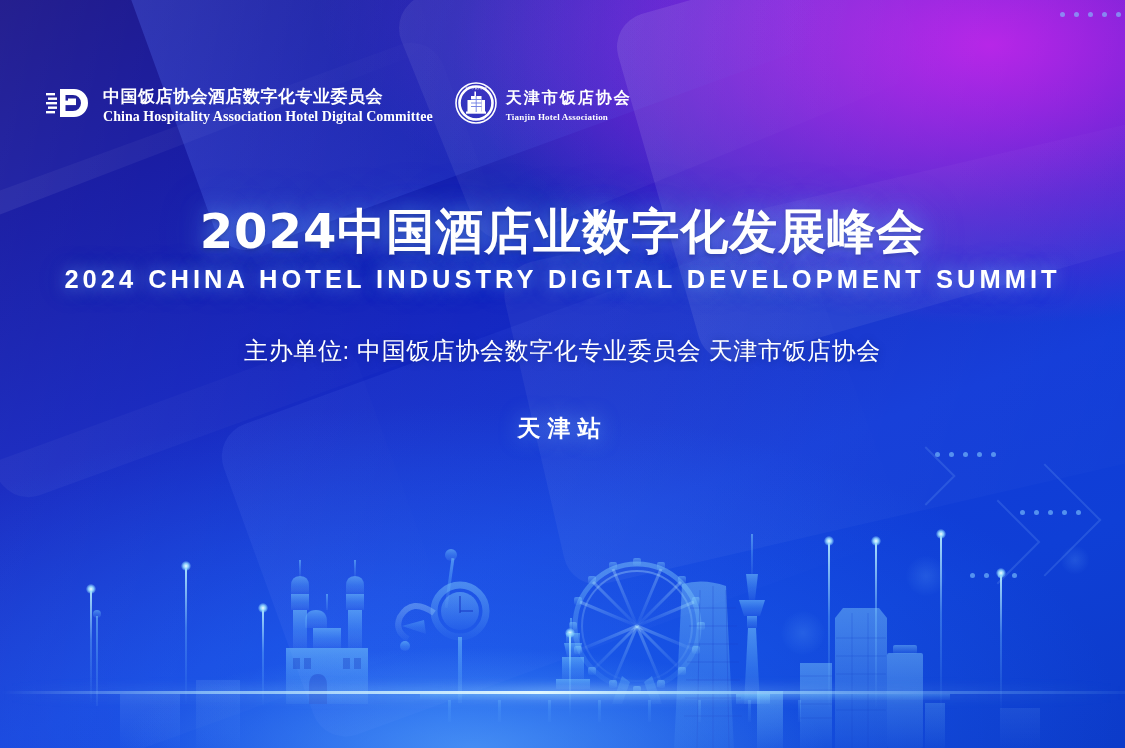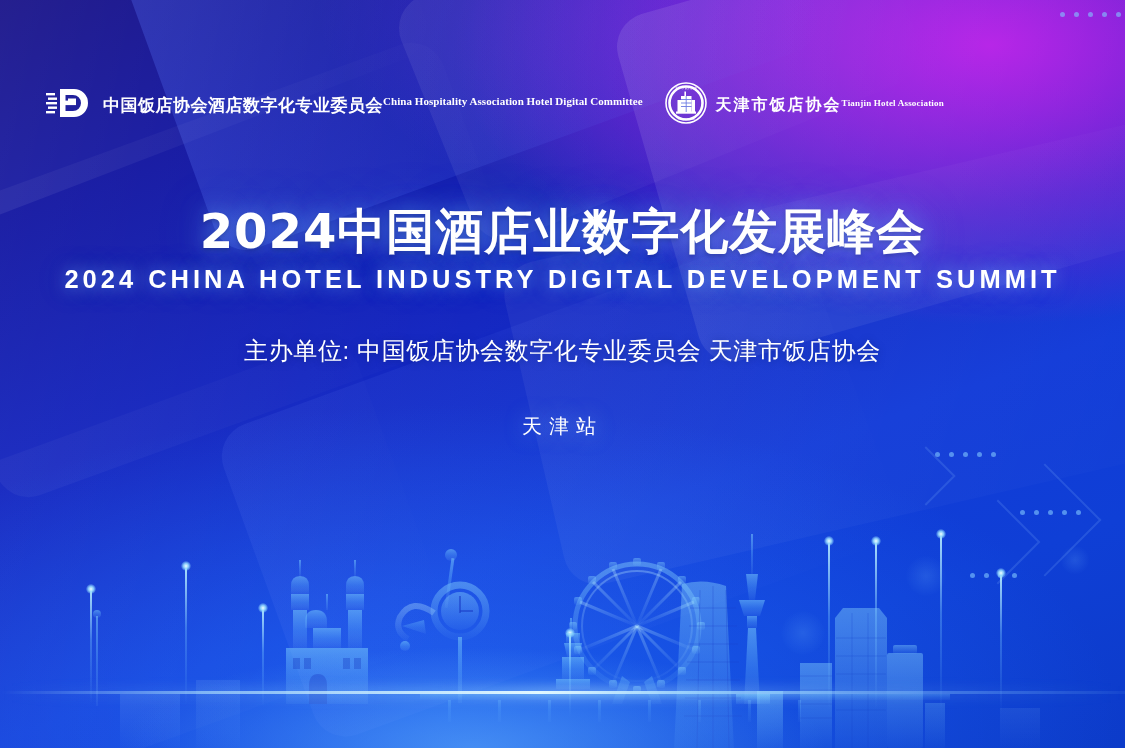--- a/index.html
+++ b/index.html
@@ -66,26 +66,26 @@
       background:linear-gradient(to right,rgba(150,215,255,0) 0%,rgba(160,220,255,.22) 40%,rgba(190,235,255,.35) 50%,
                  rgba(150,210,255,.12) 75%,rgba(140,200,255,0) 100%);
       filter:blur(5px); }
   .floorglow{ position:absolute; left:0; right:0; bottom:0; height:120px;
       background:radial-gradient(ellipse 45% 120% at 42% 100%, rgba(120,200,255,.45), rgba(60,140,255,0) 70%); }
 
   
   .logos{ position:absolute; left:46px; top:82px; display:flex; align-items:center; gap:22px; }
   .logo-block{ display:flex; align-items:center; gap:9px; }
   .logo-mark{ flex:none; }
-  .logo-text{ display:flex; flex-direction:row; justify-content:center; }
+  .logo-text{ display:flex; flex-direction:column; justify-content:center; }
   .logo-cn{ color:#fff; font-weight:700; letter-spacing:.5px; white-space:nowrap;
             font-family:"Liberation Serif","DejaVu Serif",serif; }
   .logo-en{ color:#fff; white-space:nowrap; font-weight:700;
             font-family:"Liberation Serif","DejaVu Serif",serif; }
-  .l1 .logo-cn{ font-size:17px; } .l1 .logo-en{ font-size:11px; letter-spacing:.05px; margin-top:1px;}
+  .l1 .logo-cn{ font-size:17px; } .l1 .logo-en{ font-size:14px; letter-spacing:.05px; margin-top:1px;}
   .l2 .logo-cn{ font-size:16px; letter-spacing:2px; } .l2 .logo-en{ font-size:9px; letter-spacing:.2px; margin-top:3px;}
 
   
   .content{ position:absolute; left:0; right:0; top:0; text-align:center; }
 
   .title-cn{
     margin-top:206px;
     font-size:48px; line-height:1.06; font-weight:900; color:#fff;
     letter-spacing:1px;
     font-family:"DejaVu Sans","Liberation Sans",sans-serif;
@@ -95,21 +95,21 @@
     margin-top:8px;
     font-size:25.5px; font-weight:700; color:#fff;
     letter-spacing:4.0px;
     text-shadow:0 0 16px rgba(130,195,255,.6), 0 0 34px rgba(80,150,255,.3);
   }
 
   .orgs{ margin-top:40px; }
   .org-line{ color:#fff; font-size:24px; line-height:33px; letter-spacing:.6px;
              text-shadow:0 1px 7px rgba(10,30,120,.55); }
 
-  .station{ margin-top:46px; font-size:20px; font-weight:400; color:#fff; letter-spacing:7px;
+  .station{ margin-top:46px; font-size:23px; font-weight:700; color:#fff; letter-spacing:7px;
             text-shadow:0 0 20px rgba(140,205,255,.55); }
   .date{ margin-top:9px; font-size:17.5px; color:#eaf3ff; letter-spacing:1.1px;
          text-shadow:0 1px 7px rgba(10,30,120,.5); }
 </style>
 </head>
 <body>
 
 <div class="poster">
 
   <div class="facets">

